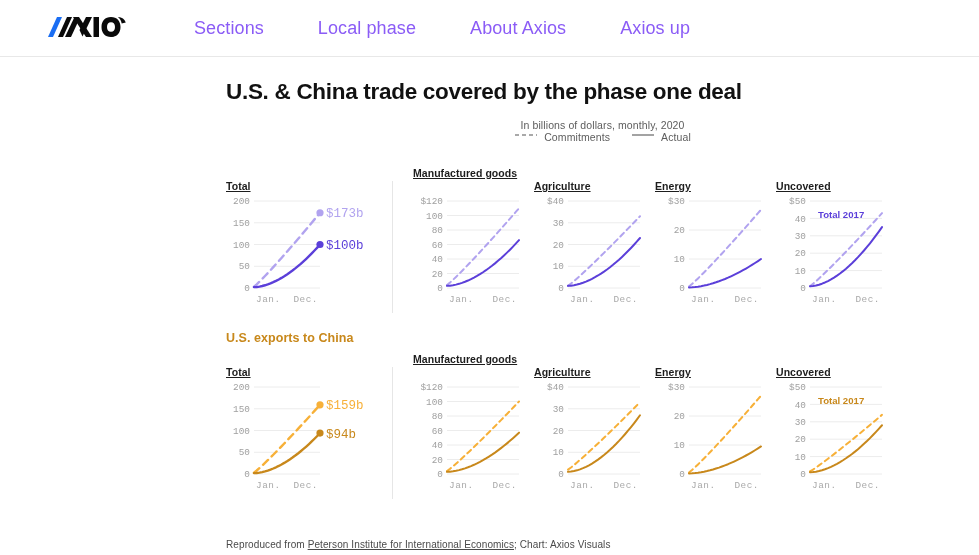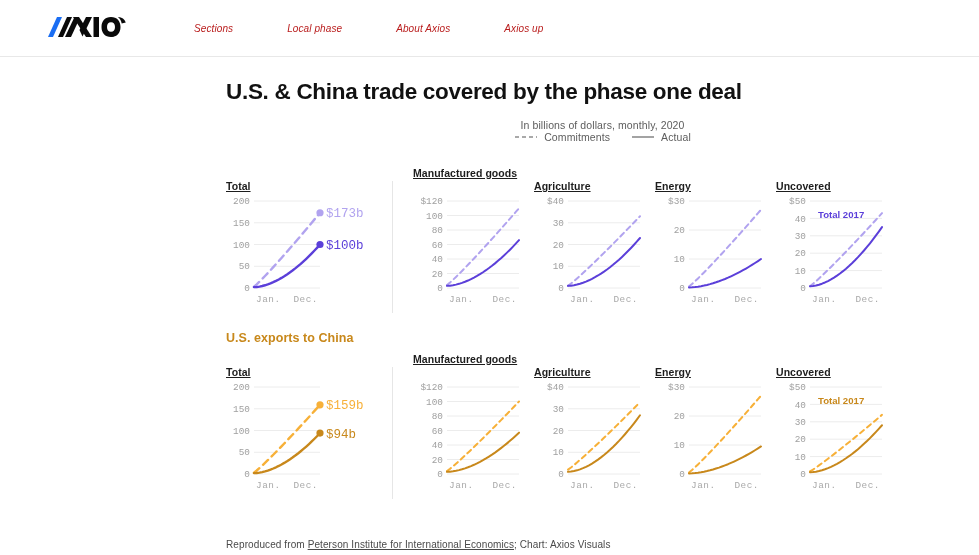--- a/index.html
+++ b/index.html
@@ -8,30 +8,30 @@
     font-family:"Liberation Sans",sans-serif;color:#1d1d1d;
   }
   
   .nav{
     height:57px;border-bottom:1px solid #e8e8e8;background:#fff;
     display:flex;align-items:center;box-sizing:border-box;
   }
   .logo{margin-left:48px;display:flex;align-items:flex-end;}
   .nav-links{display:flex;align-items:center;margin-left:68px;}
   .nav-link{
-    font-size:10px;color:#b91c1c;margin-right:54px;white-space:nowrap;
-    letter-spacing:.1px;cursor:pointer;font-style:italic;
+    font-size:18px;color:#8b5cf6;margin-right:54px;white-space:nowrap;
+    letter-spacing:.1px;cursor:pointer;
   }
   
   .page{padding:22px 0 0 226px;position:relative;}
   .title{font-size:22.5px;font-weight:700;letter-spacing:-.3px;color:#111;margin:0 0 14px 0;}
   .subrow{display:flex;align-items:center;margin-bottom:24px;flex-direction:column;}
   .subtitle{font-size:10.5px;color:#5d5d5d;letter-spacing:.1px;}
   .legend{display:flex;align-items:center;margin-left:23px;}
-  .legend-item{display:flex;align-items:center;margin-right:22px;}
+  .legend-item{display:flex;align-items:flex-start;margin-right:22px;}
   .legend-label{font-size:10.5px;color:#5d5d5d;margin-left:7px;letter-spacing:.1px;}
   .sect-title{font-size:12.5px;font-weight:700;letter-spacing:.05px;margin-bottom:8px;}
   .row{display:flex;align-items:flex-start;position:relative;}
   .panel{position:relative;text-decoration:underline;}
   .panel-total{width:152px;}
   .divider{width:1px;background:#e6e6e6;height:132px;margin:14px 20px 0 14px;flex:0 0 1px;}
   .panel-small{width:112px;margin-right:9px;}
   .panel-head{
     font-size:10.5px;font-weight:700;color:#1d1d1d;line-height:12.5px;
     height:26px;letter-spacing:.05px;

